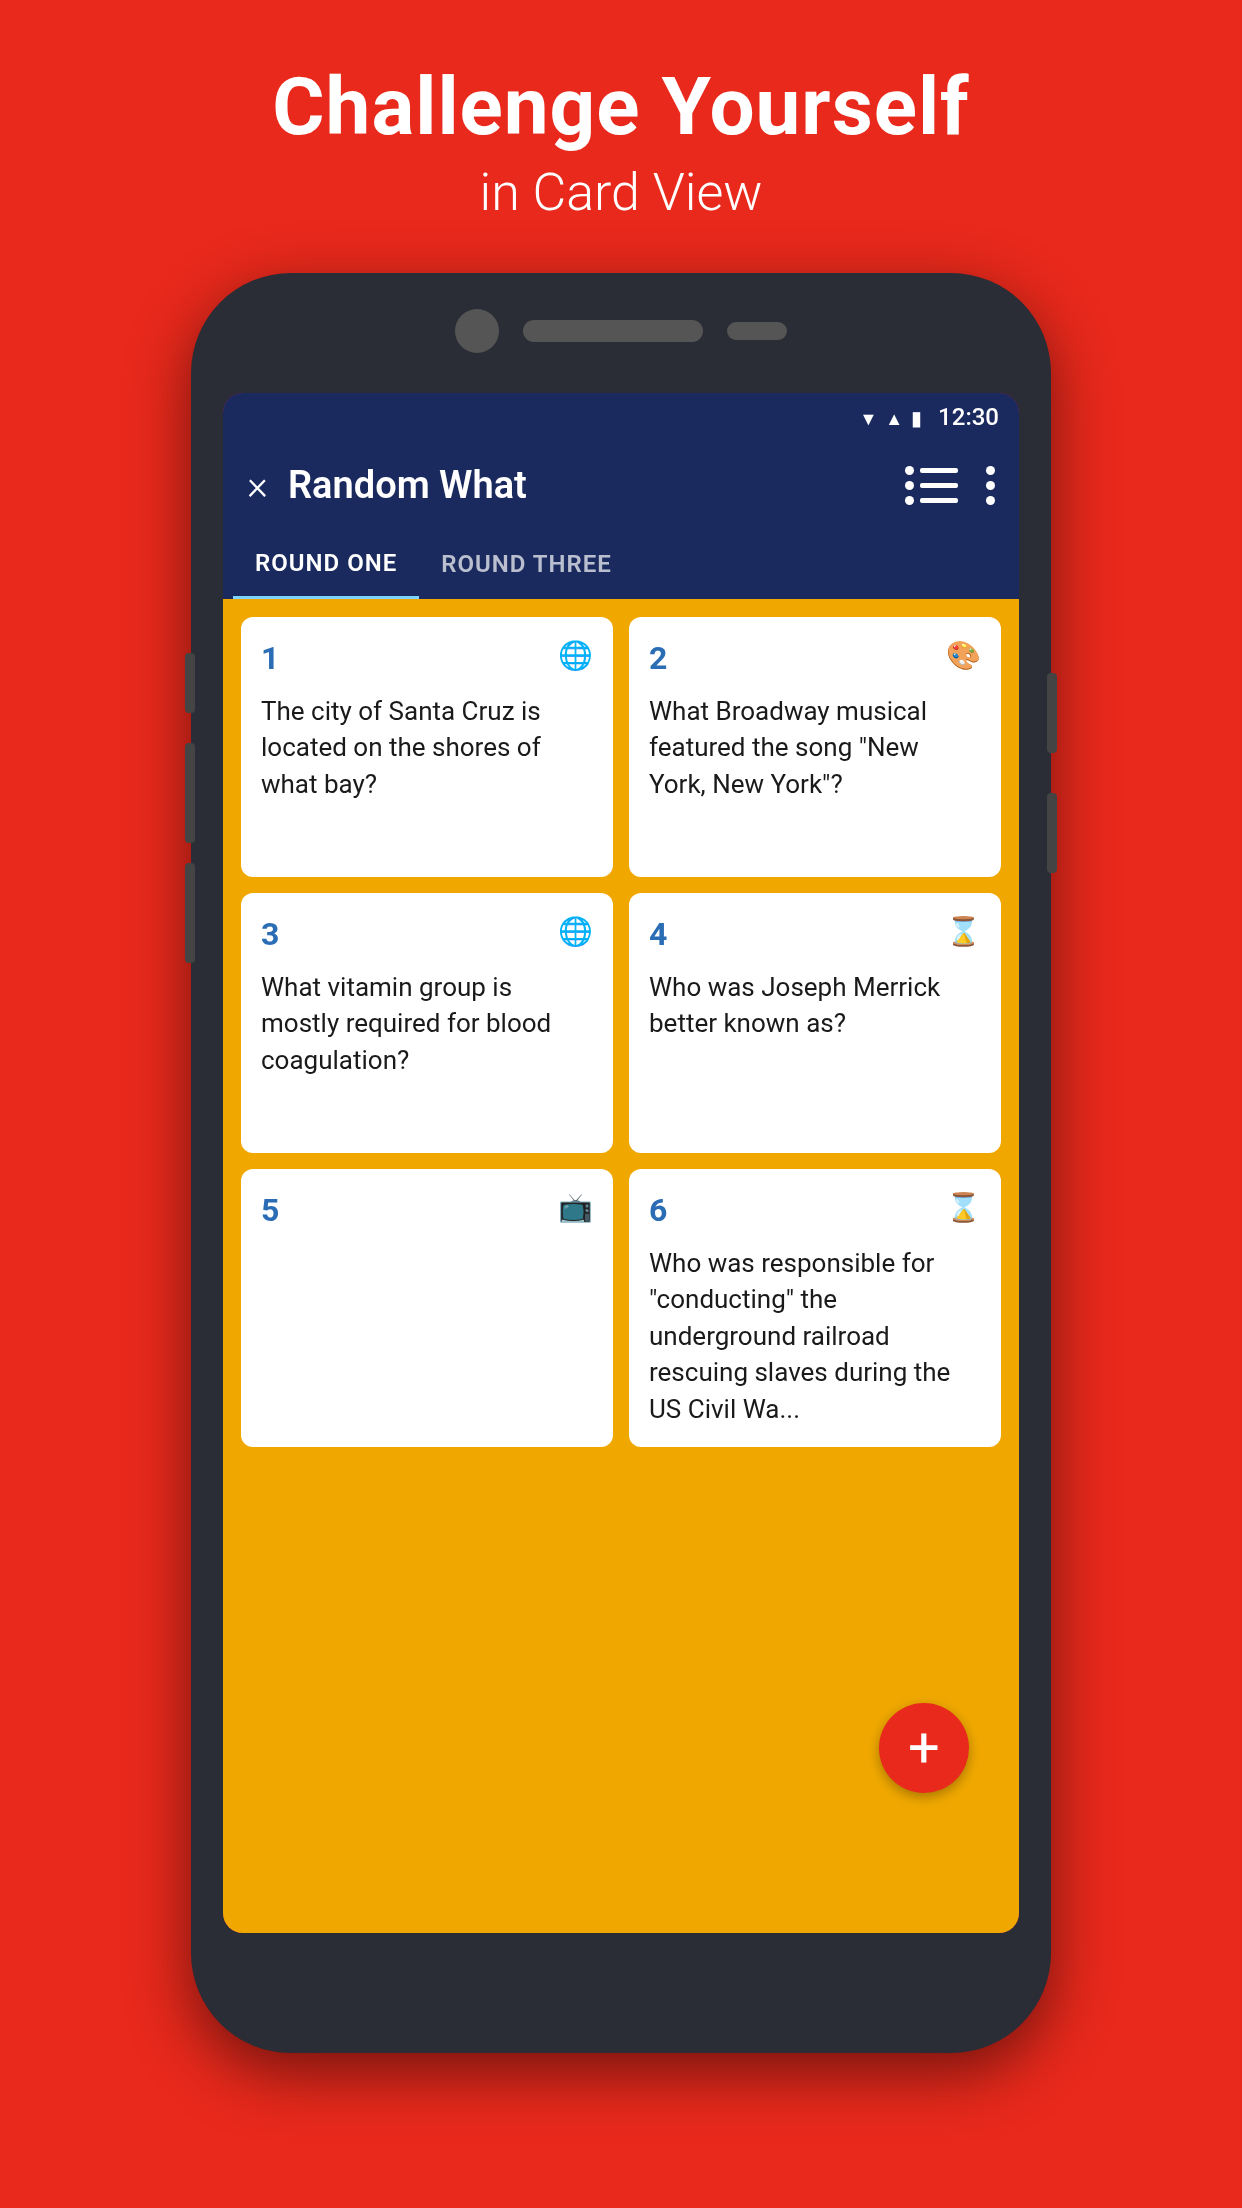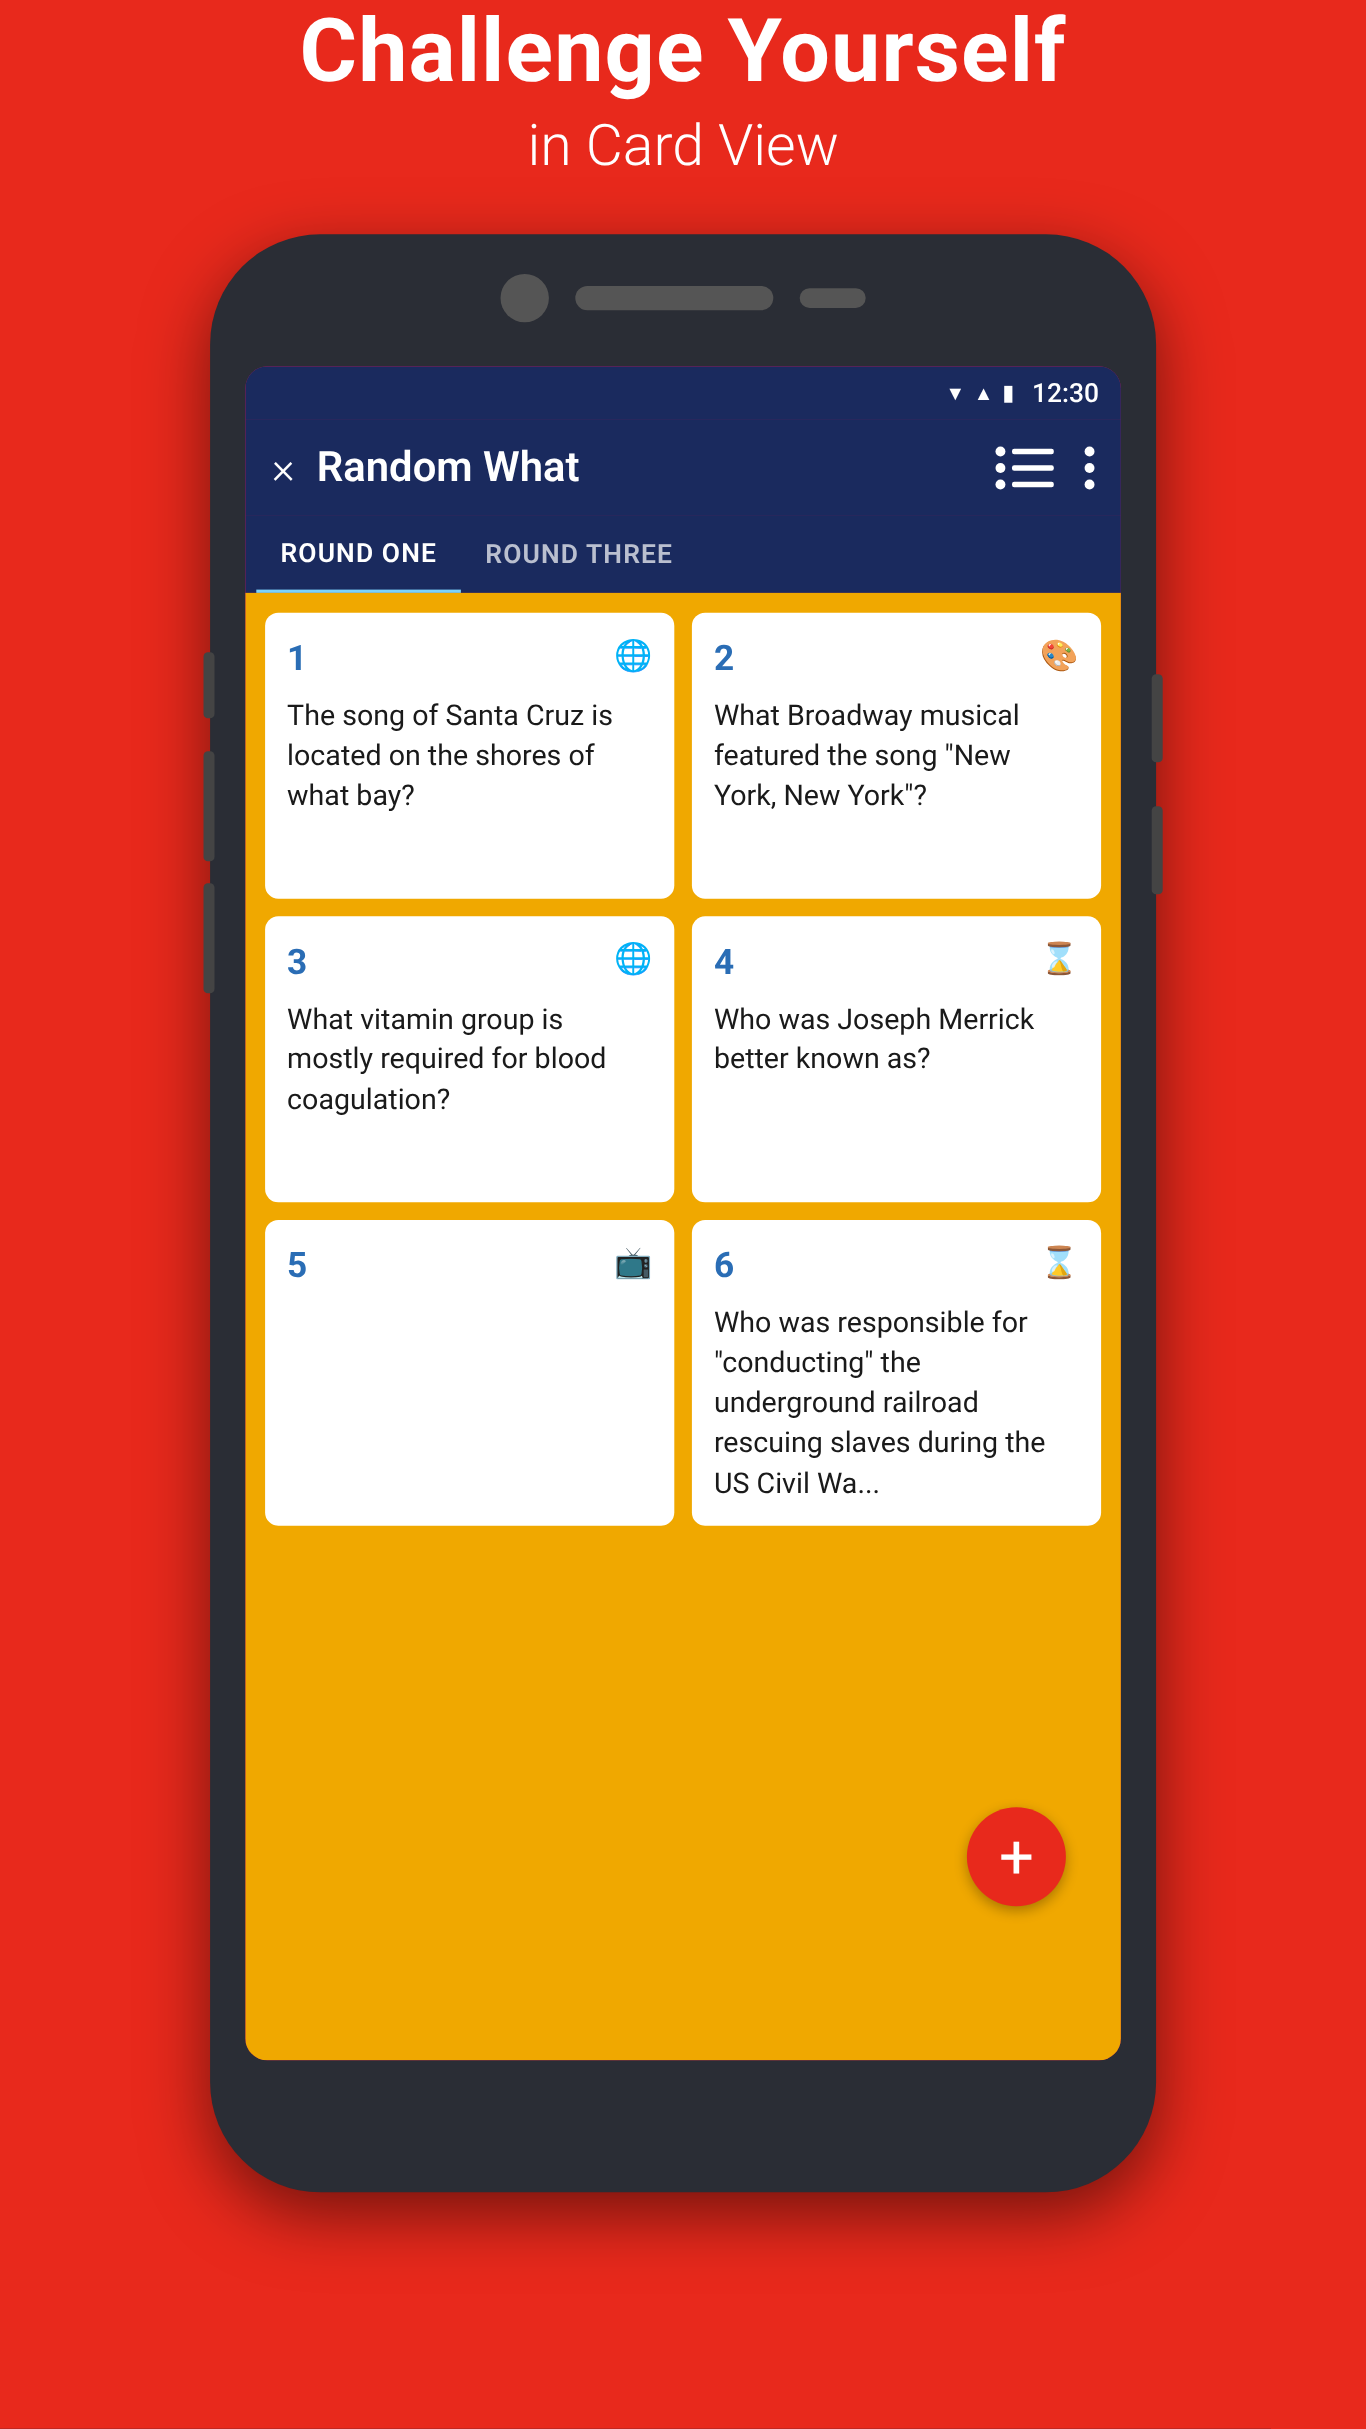--- a/index.html
+++ b/index.html
@@ -11,20 +11,21 @@
       display: flex;
       flex-direction: column;
       align-items: center;
       overflow: hidden;
     }
 
     
     .promo-header {
       text-align: center;
       color: white;
+      margin-top: 60px;
       margin-bottom: 50px;
     }
     .promo-title {
       font-size: 80px;
       font-weight: 700;
       letter-spacing: 1px;
     }
     .promo-subtitle {
       font-size: 52px;
       font-weight: 300;
@@ -381,21 +382,21 @@
       </div>
     </div>
 
     <div class="content-area">
 
       <div class="question-card">
         <div class="card-header">
           <span class="card-number">1</span>
           <span class="card-icon icon-globe"></span>
         </div>
-        <span class="card-question">The song of Santa Cruz is located on the shores of what bay?</span>
+        <span class="card-question">The city of Santa Cruz is located on the shores of what bay?</span>
       </div>
 
       <div class="question-card">
         <div class="card-header">
           <span class="card-number">2</span>
           <span class="card-icon icon-palette"></span>
         </div>
         <span class="card-question">What Broadway musical featured the song "New York, New York"?</span>
       </div>
 

